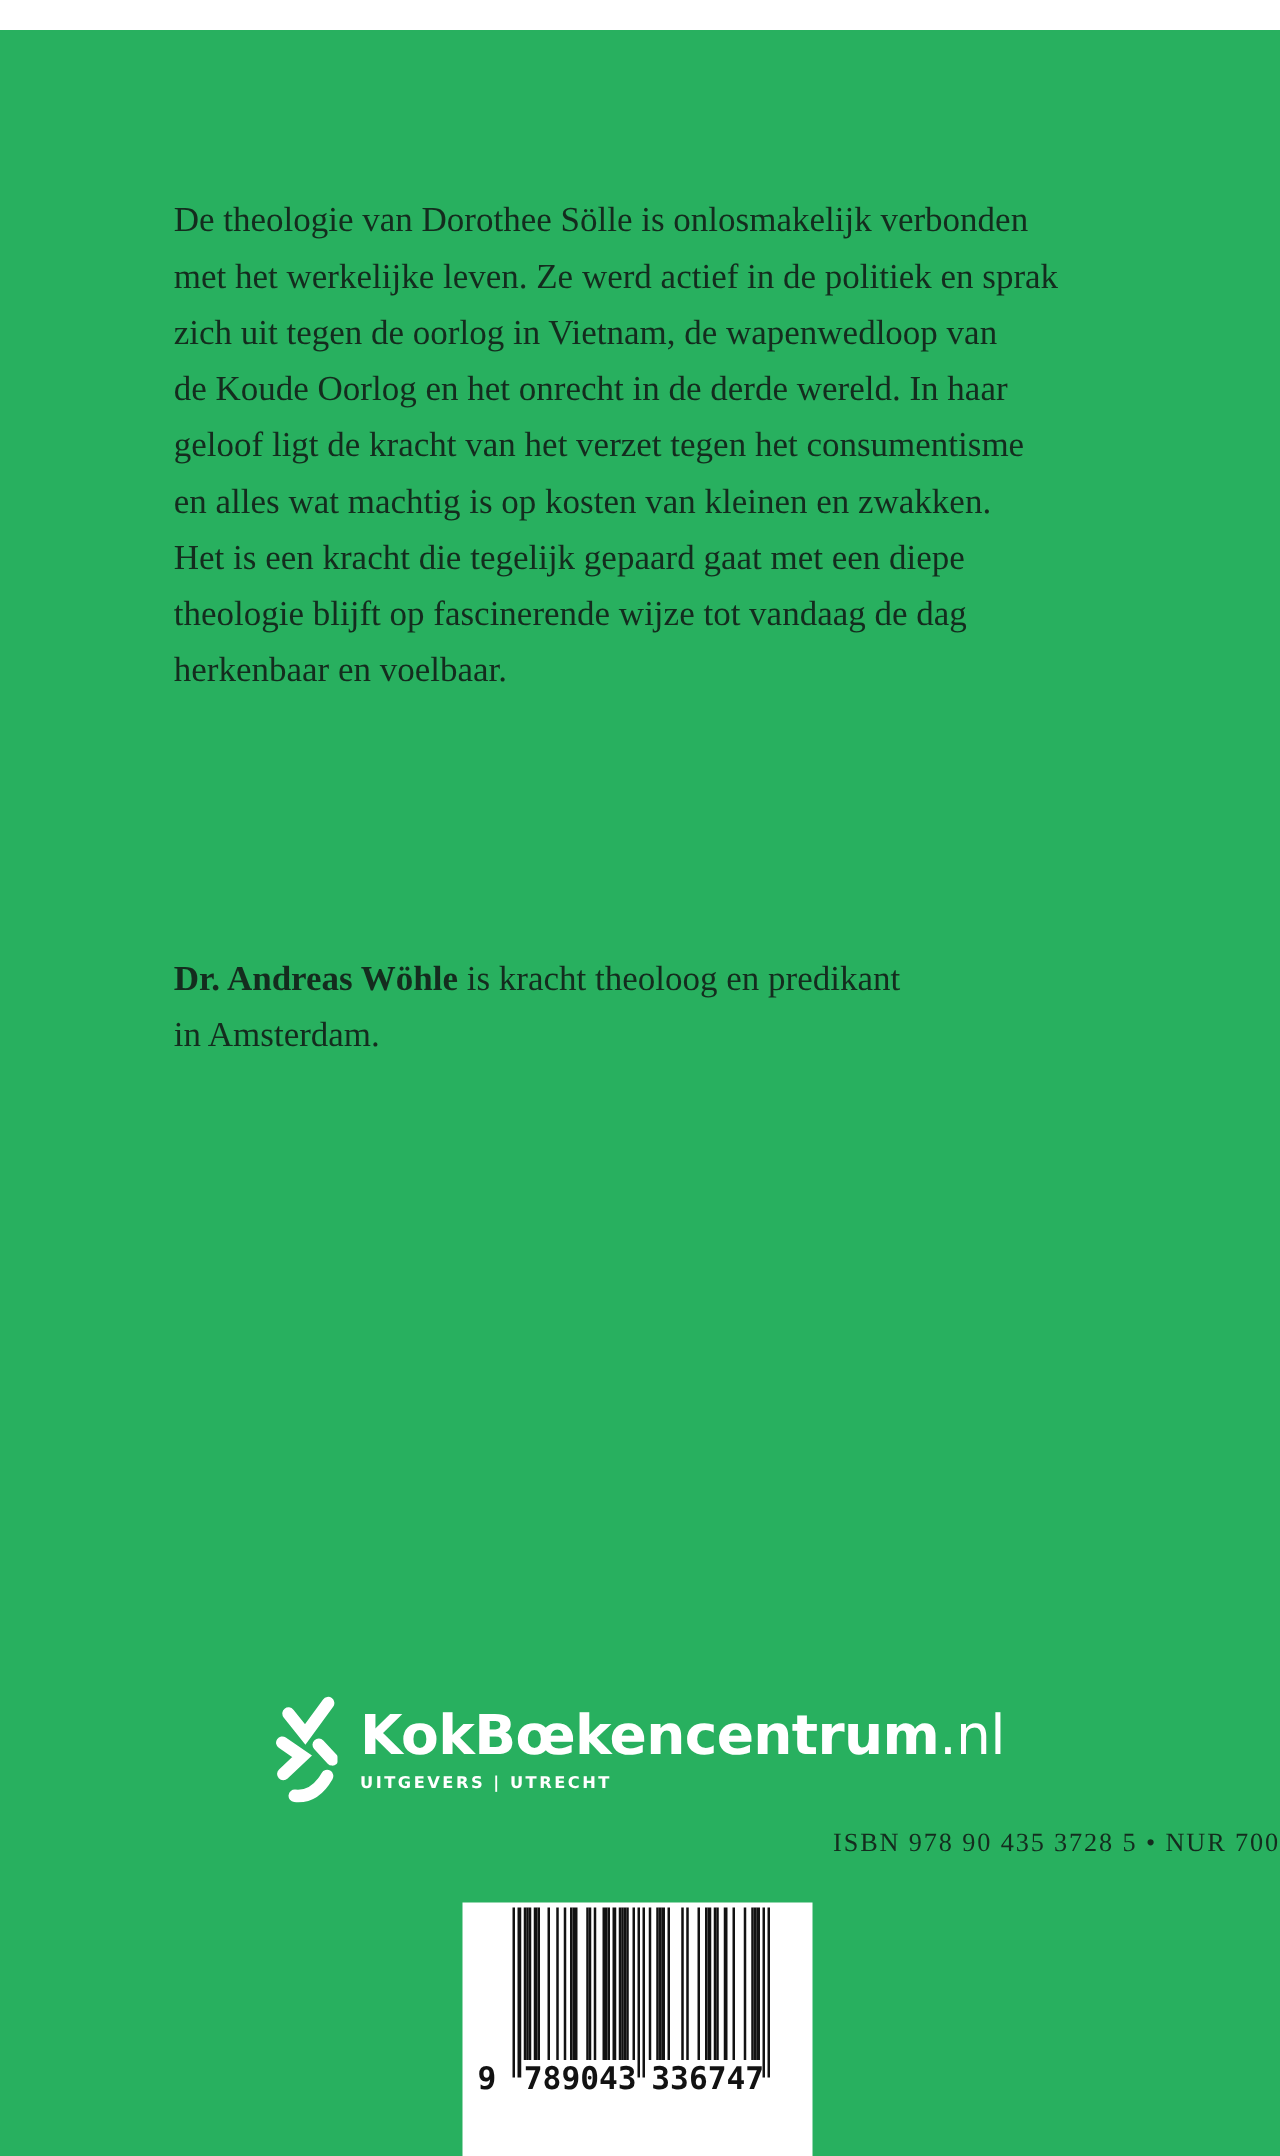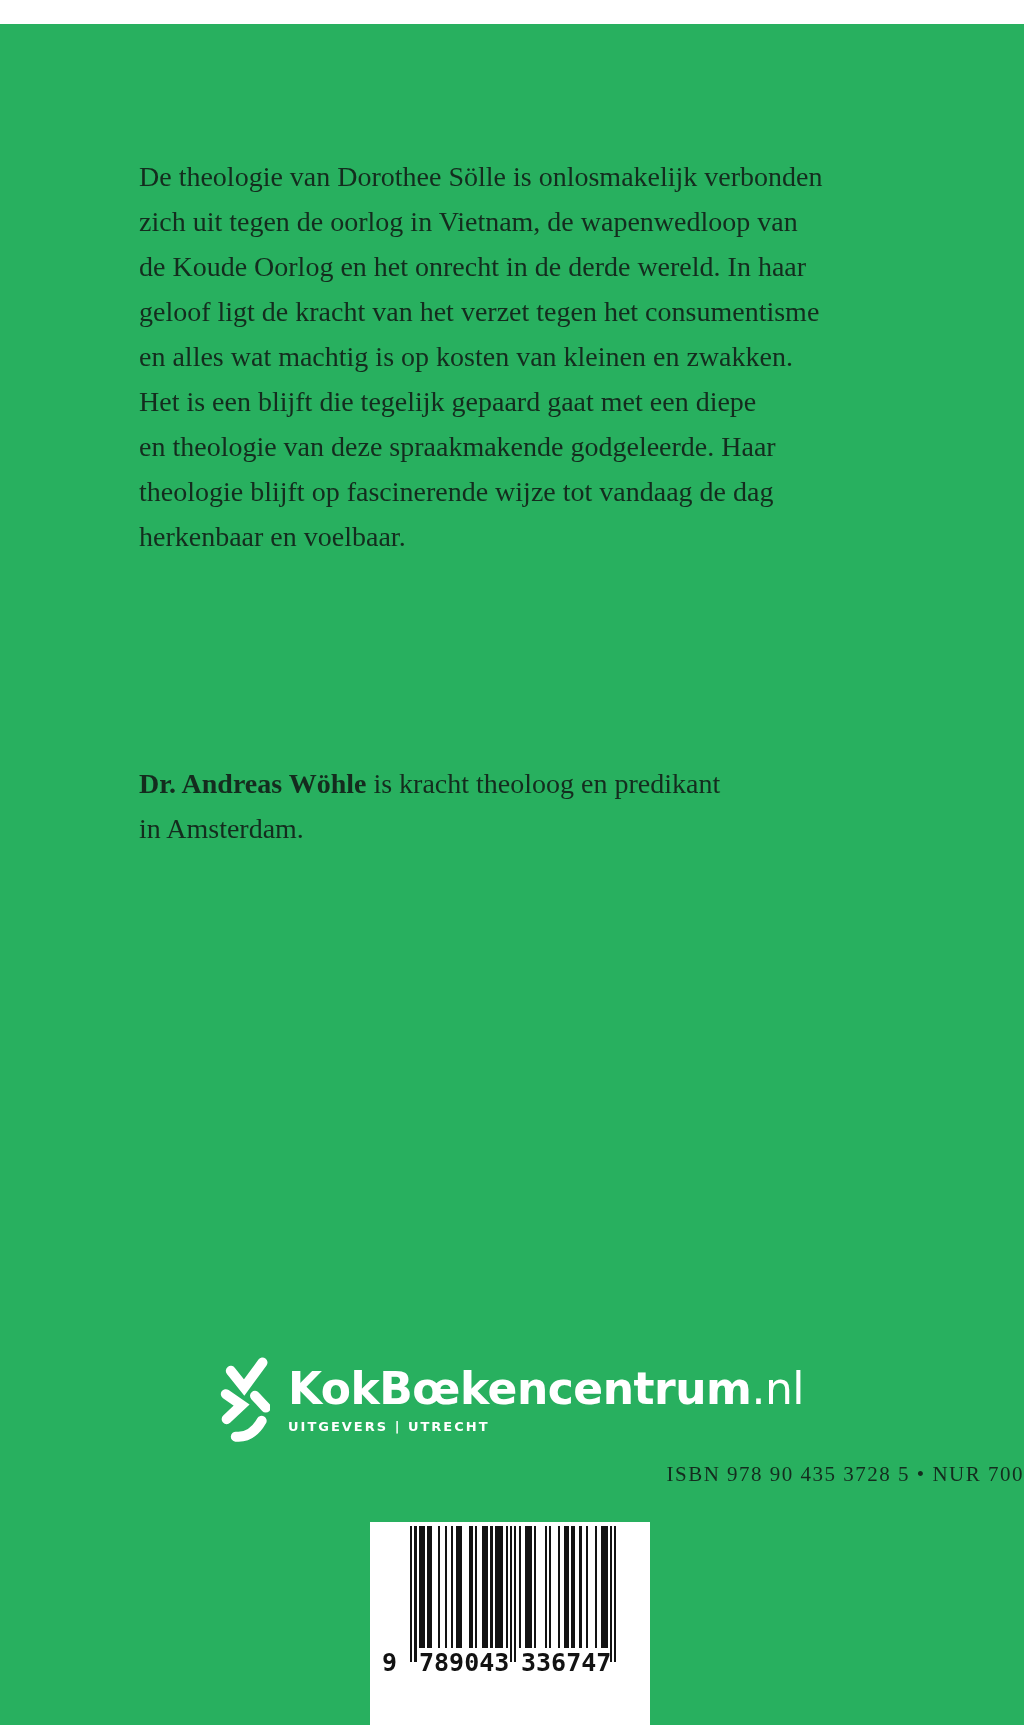--- a/index.html
+++ b/index.html
@@ -107,26 +107,26 @@
   .bc-digit-left  { left: 49px; }
   .bc-digit-right { left: 151px; }
 </style>
 </head>
 <body>
 
 <main class="cover">
 
   <section class="blurb">
       <div class="blurb-line">De theologie van Dorothee Sölle is onlosmakelijk verbonden</div>
+      <div class="blurb-line">met het werkelijke leven. Ze werd actief in de politiek en sprak</div>
       <div class="blurb-line">zich uit tegen de oorlog in Vietnam, de wapenwedloop van</div>
       <div class="blurb-line">de Koude Oorlog en het onrecht in de derde wereld. In haar</div>
       <div class="blurb-line">geloof ligt de kracht van het verzet tegen het consumentisme</div>
       <div class="blurb-line">en alles wat machtig is op kosten van kleinen en zwakken.</div>
-      <div class="blurb-line">Het is een blijft die tegelijk gepaard gaat met een diepe</div>
-      <div class="blurb-line">en theologie van deze spraakmakende godgeleerde. Haar</div>
+      <div class="blurb-line">Het is een kracht die tegelijk gepaard gaat met een diepe</div>
       <div class="blurb-line">theologie blijft op fascinerende wijze tot vandaag de dag</div>
       <div class="blurb-line">herkenbaar en voelbaar.</div>
     </section>
 
   <section class="author-note">
     <div class="blurb-line"><span class="author-bold">Dr. Andreas Wöhle</span><span> is kracht theoloog en predikant</span></div>
     <div class="blurb-line">in Amsterdam.</div>
   </section>
 
   <section class="publisher">

